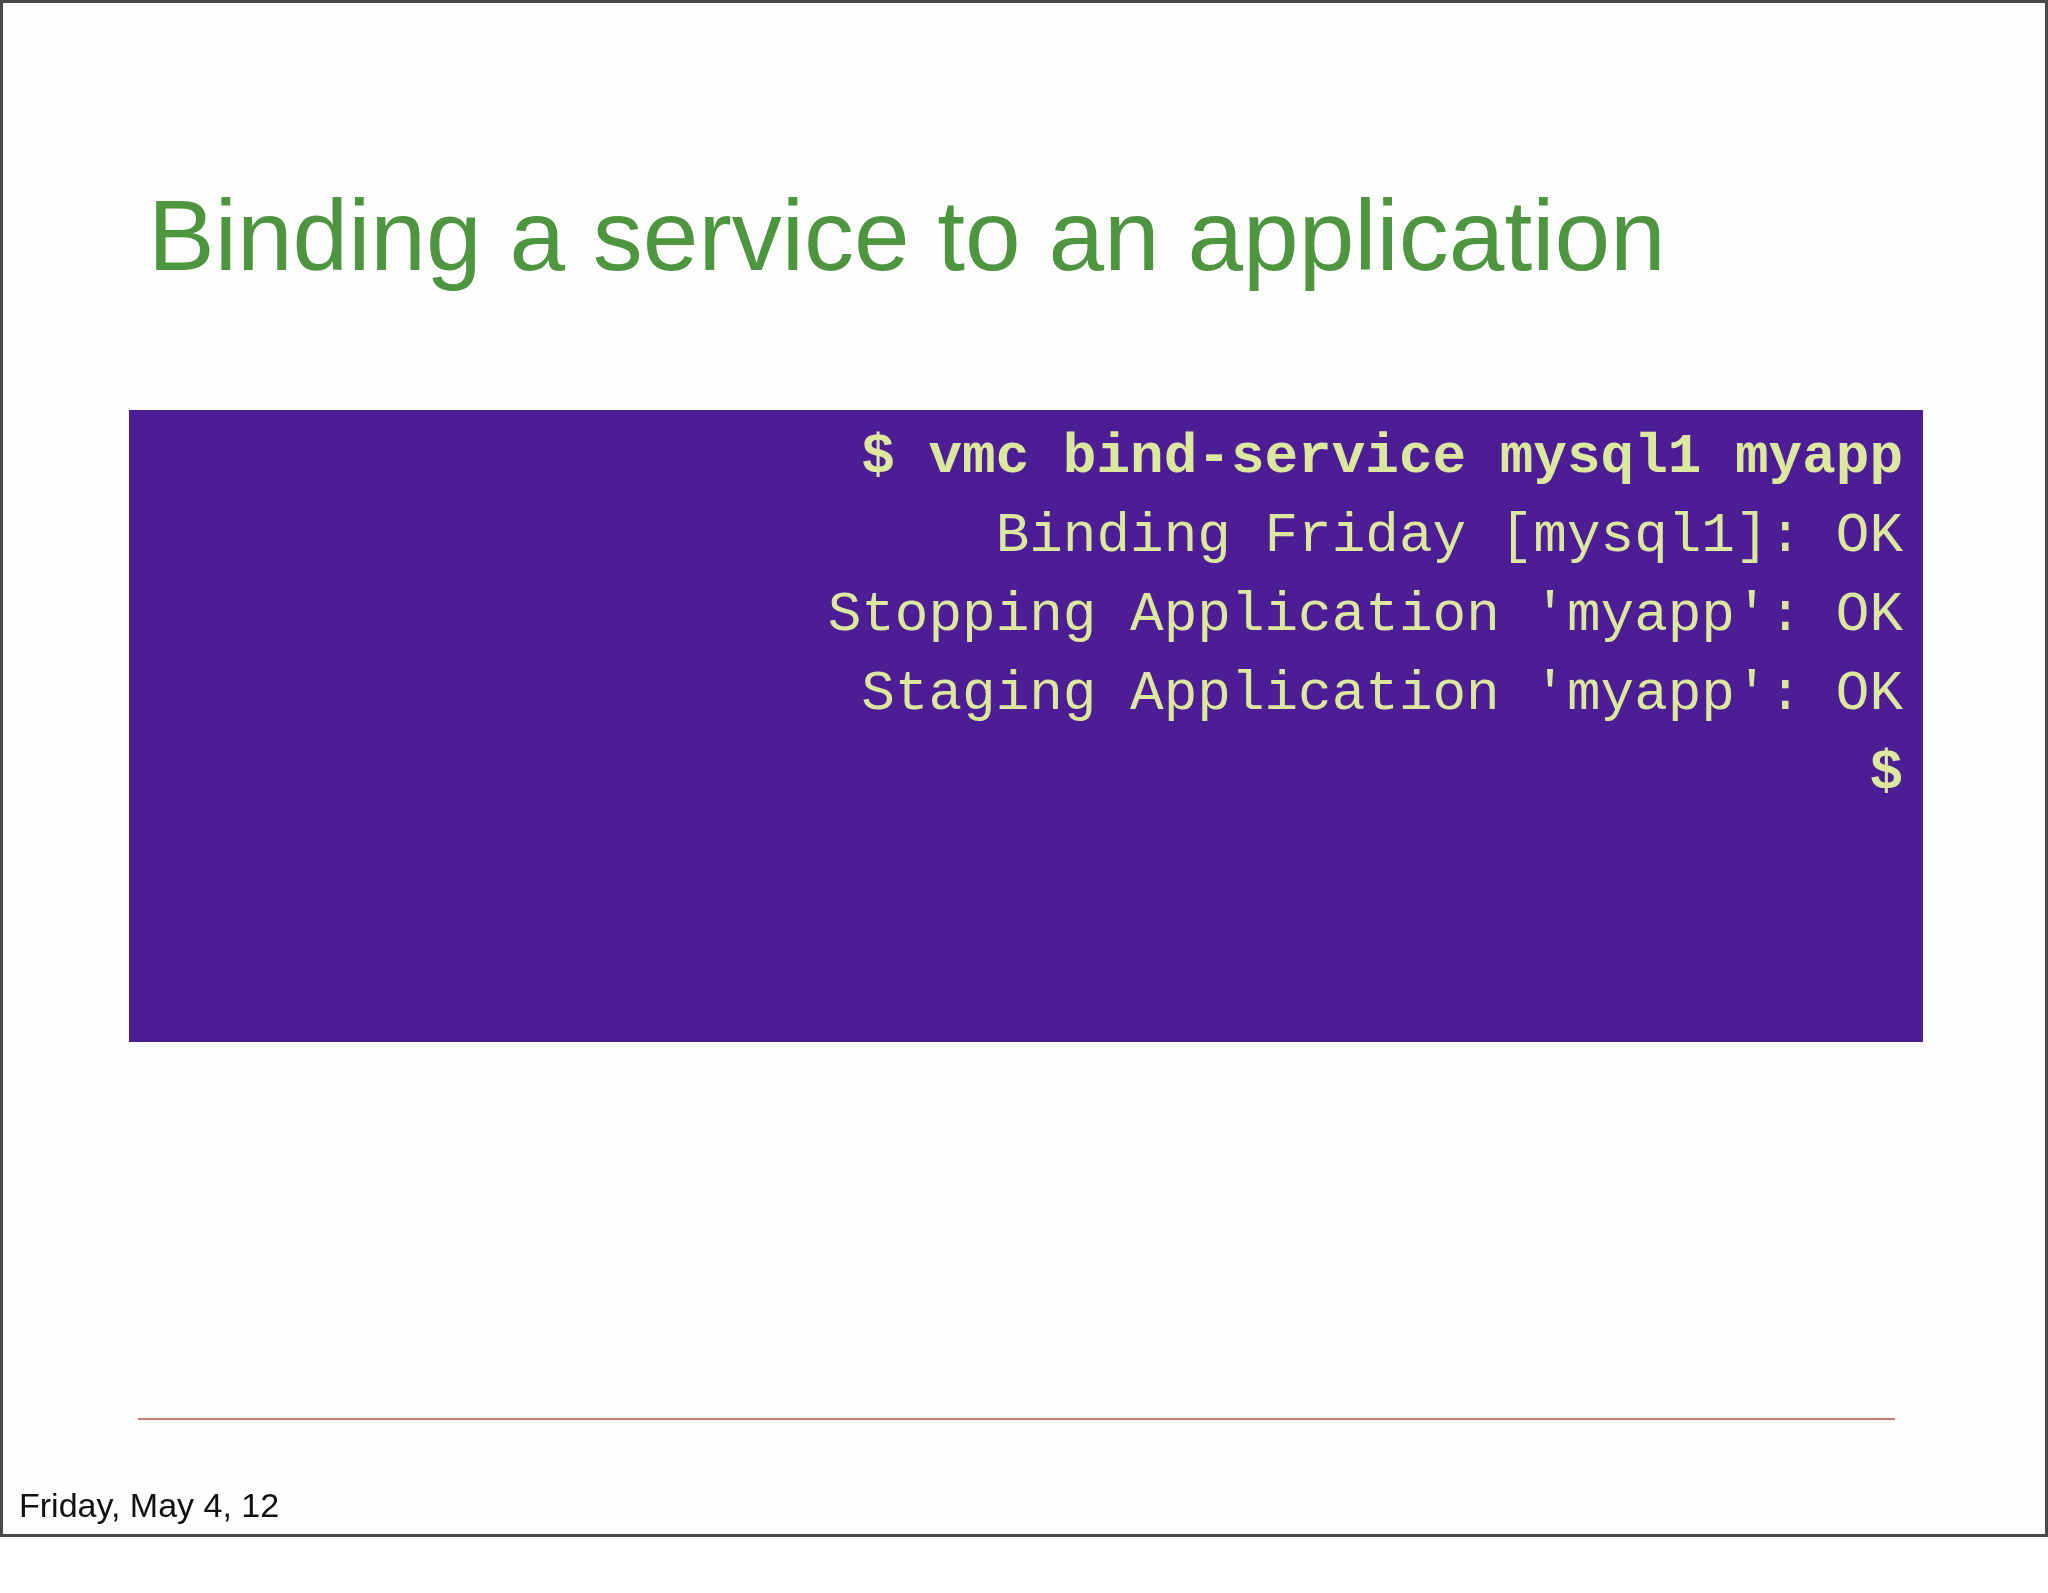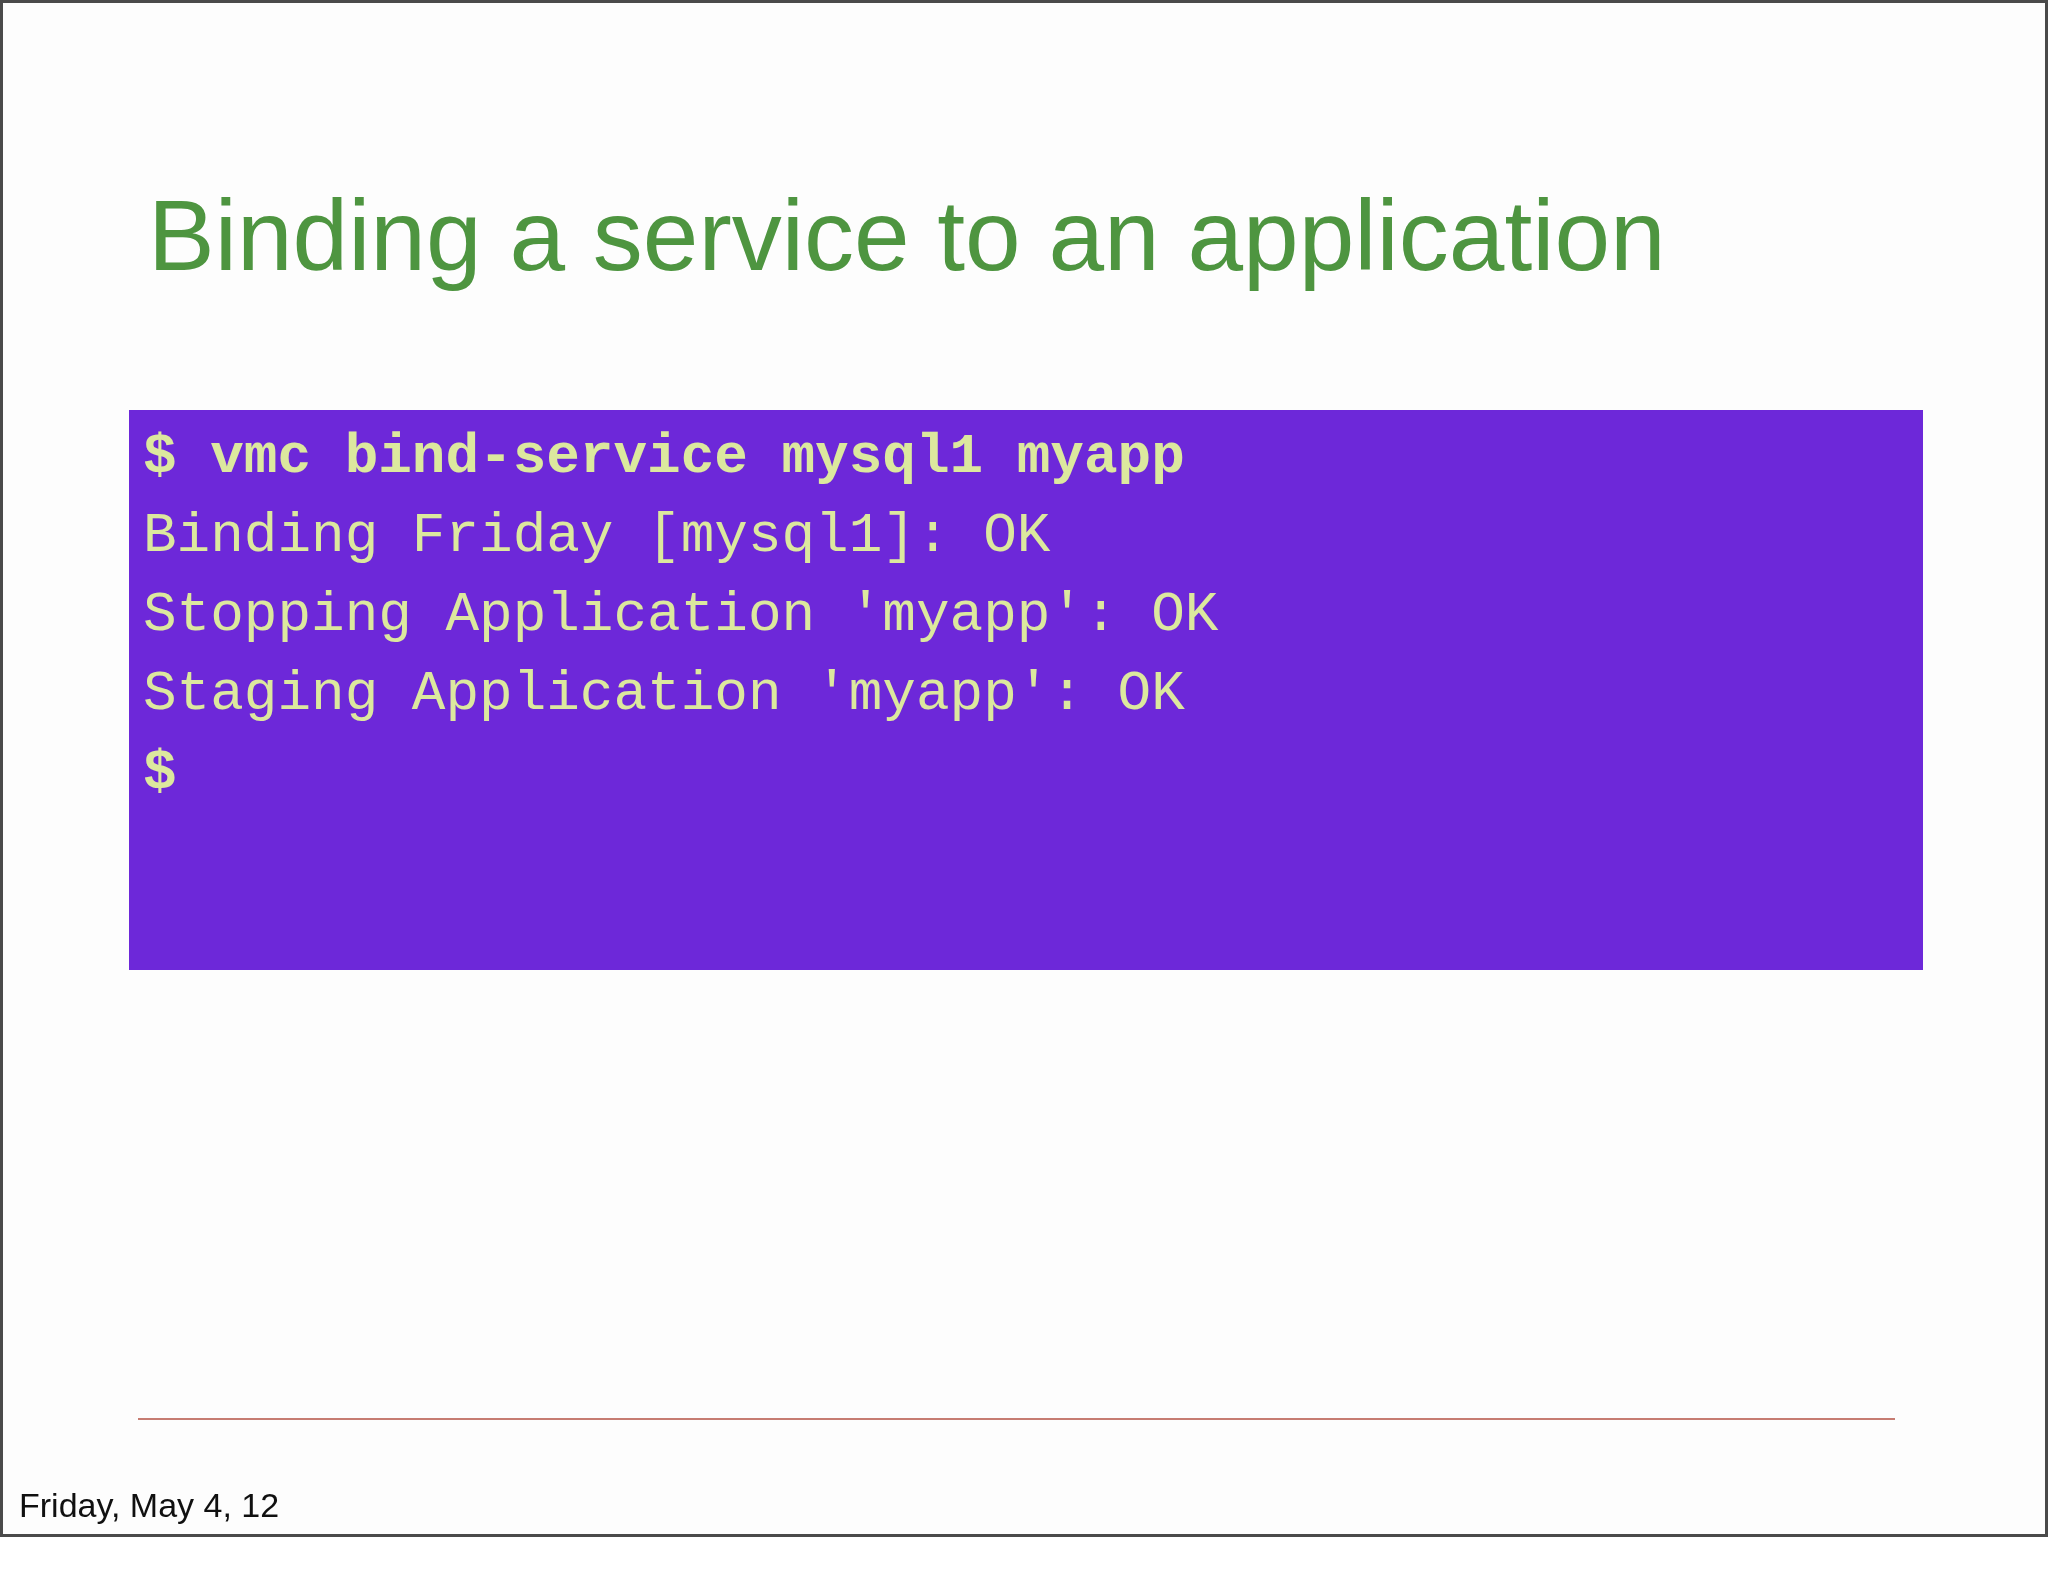--- a/index.html
+++ b/index.html
@@ -9,20 +9,21 @@
     width: 2048px;
     height: 1593px;
     font-family: "Liberation Sans", sans-serif;
   }
   .page {
     position: relative;
     width: 2048px;
     height: 1593px;
     overflow: hidden;
     background: #ffffff;
+    text-align: right;
   }
   
   .slide-frame {
     position: absolute;
     left: 0;
     top: 0;
     width: 2048px;
     height: 1537px;
     box-sizing: border-box;
     border: 3px solid #4a4a4a;
@@ -39,23 +40,23 @@
     color: #4e9540;
     white-space: nowrap;
     letter-spacing: 0;
   }
   
   .terminal {
     position: absolute;
     left: 126px;
     top: 407px;
     width: 1794px;
-    height: 560px;
+    height: 632px;
     box-sizing: border-box;
-    background: #6d28d9;
+    background: #4c1d95;
     padding: 8px 20px 16px 14px;
   }
   .terminal-line {
     font-family: "Liberation Mono", "DejaVu Sans Mono", monospace;
     font-size: 56px;
     line-height: 79px;
     color: #dce89e;
     white-space: pre;
   }
   .terminal-line.bold {

